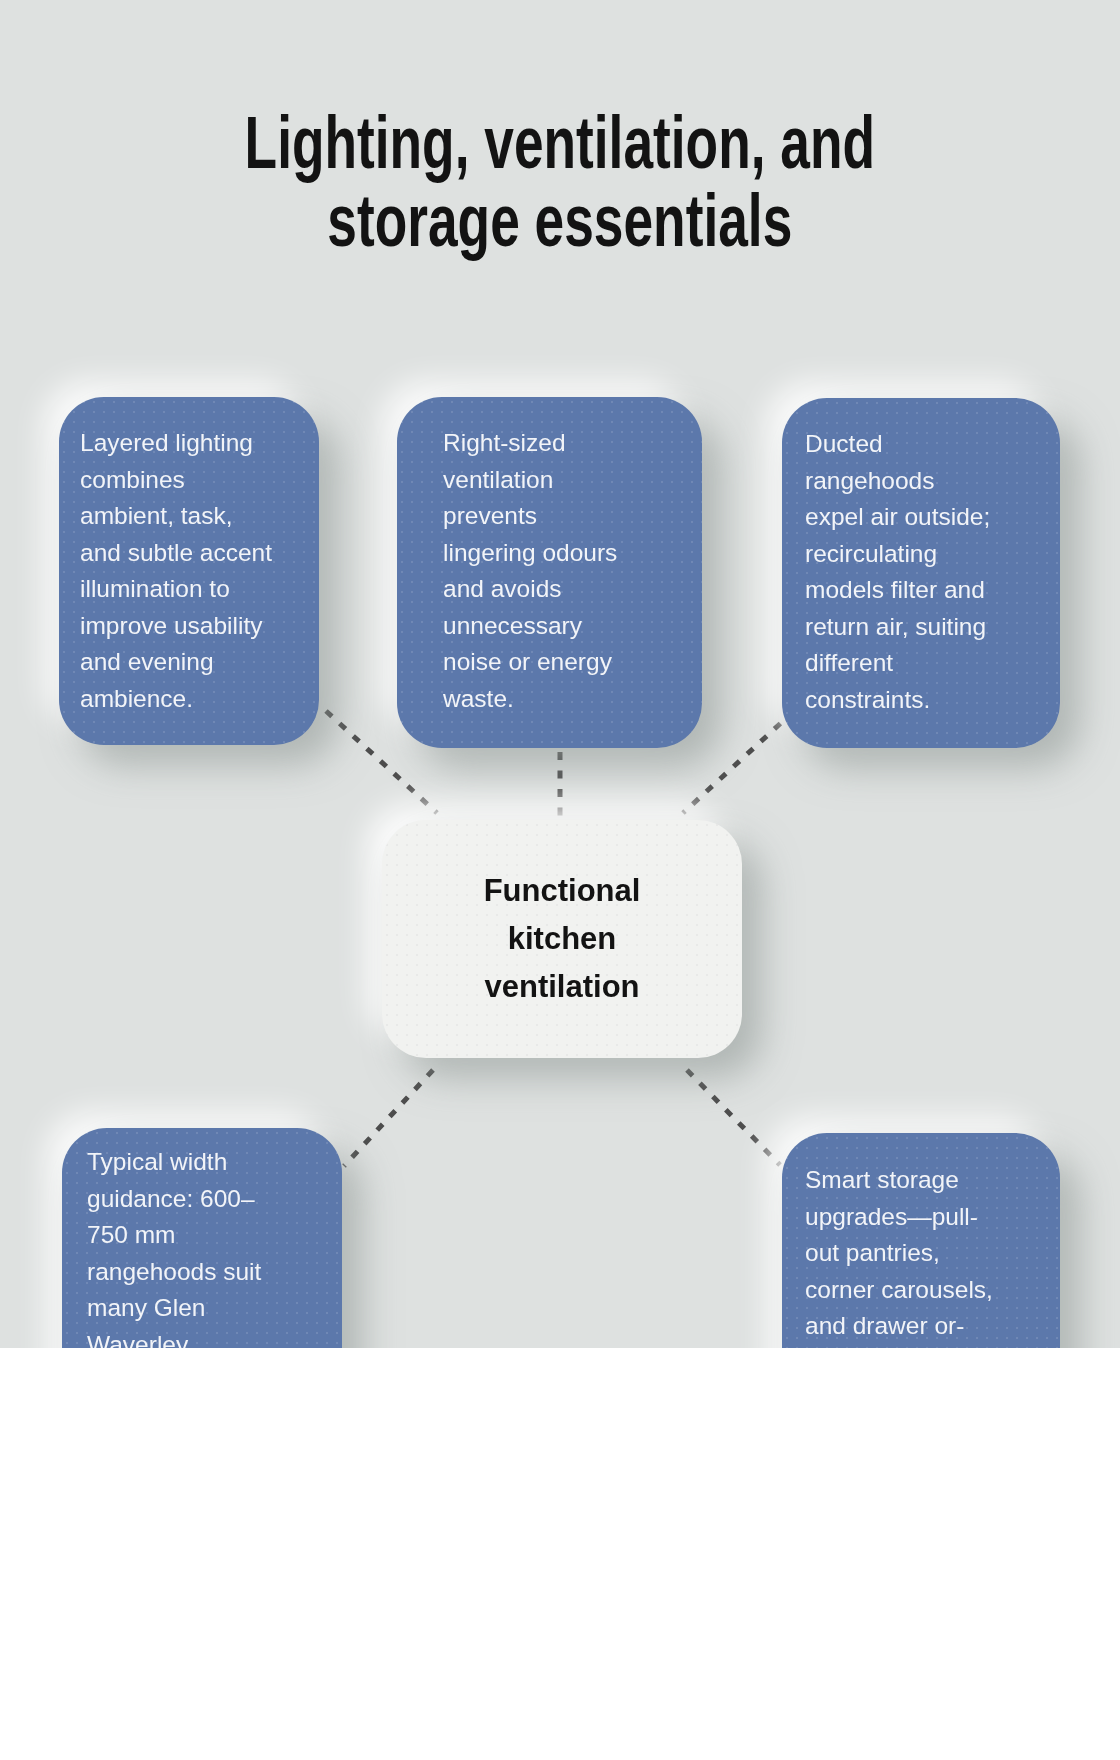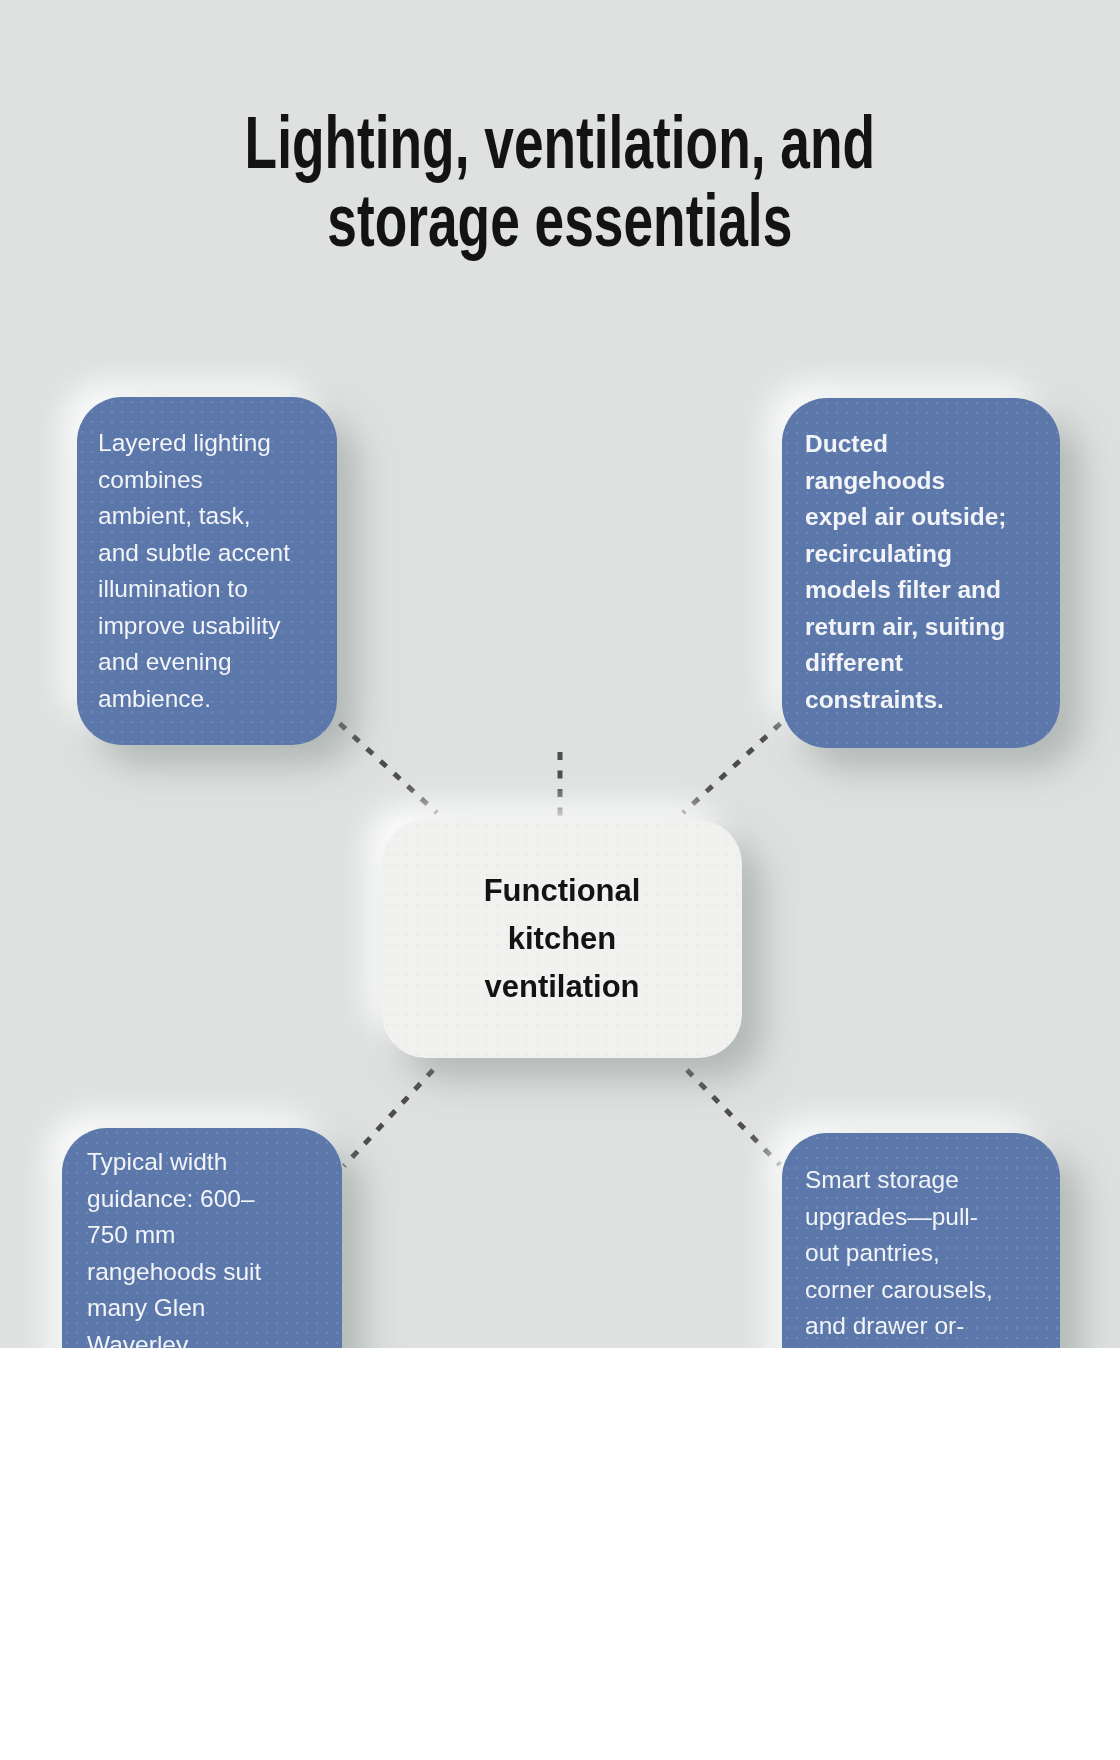--- a/index.html
+++ b/index.html
@@ -46,23 +46,23 @@
     box-shadow:20px 20px 36px rgba(138,148,144,0.55), -16px -16px 30px rgba(255,255,255,0.85);
     box-sizing:border-box;
     color:var(--cardText,#f2f4f8);
   }
   .card p{
     margin:0;
     font-size:24.5px;
     line-height:36.5px;
     white-space:pre-line;
   }
-  .card1{left:59px;  top:397px;  width:260px; height:348px; padding:28px 18px 0 21px;margin-left:18px;}
+  .card1{left:59px;  top:397px;  width:260px; height:348px; padding:28px 18px 0 21px;}
   .card2{left:397px; top:397px;  width:305px; height:351px; padding:28px 18px 0 46px;}
-  .card3{left:782px; top:398px;  width:278px; height:350px; padding:28px 18px 0 23px;font-weight:bold;}
+  .card3{left:782px; top:398px;  width:278px; height:350px; padding:28px 18px 0 23px;}
   .card4{left:62px;  top:1128px; width:280px; height:390px; padding:16px 18px 0 25px;}
   .card5{left:782px; top:1133px; width:278px; height:349px; padding:29px 18px 0 23px;}
   
   .center-node{
     position:absolute;left:382px;top:820px;width:360px;height:238px;
     background-color:var(--node,#f1f2f0);
     background-image:radial-gradient(rgba(0,0,0,0.035) 1.1px, transparent 1.3px);
     background-size:10px 10px;
     border-radius:44px;
     box-shadow:20px 20px 36px rgba(138,148,144,0.55), -16px -16px 30px rgba(255,255,255,0.9);
@@ -105,20 +105,30 @@
     <p>Layered lighting
 combines
 ambient, task,
 and subtle accent
 illumination to
 improve usability
 and evening
 ambience.</p>
   </div>
 
+  <div class="card card2">
+    <p>Right-sized
+ventilation
+prevents
+lingering odours
+and avoids
+unnecessary
+noise or energy
+waste.</p>
+  </div>
 
   <div class="card card3">
     <p>Ducted
 rangehoods
 expel air outside;
 recirculating
 models filter and
 return air, suiting
 different
 constraints.</p>

